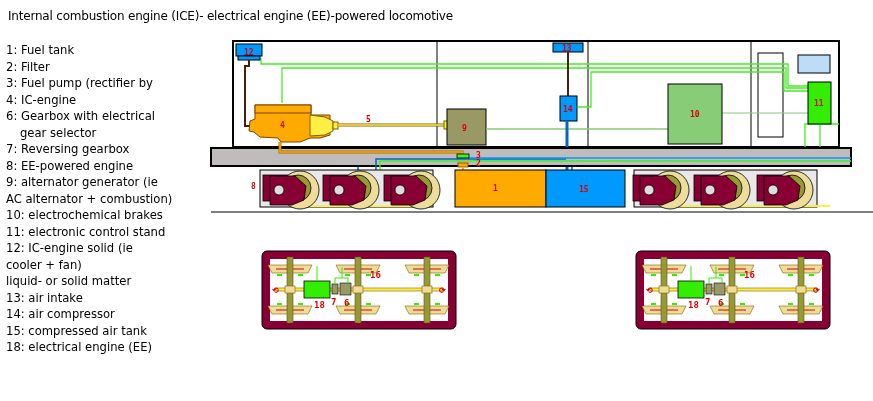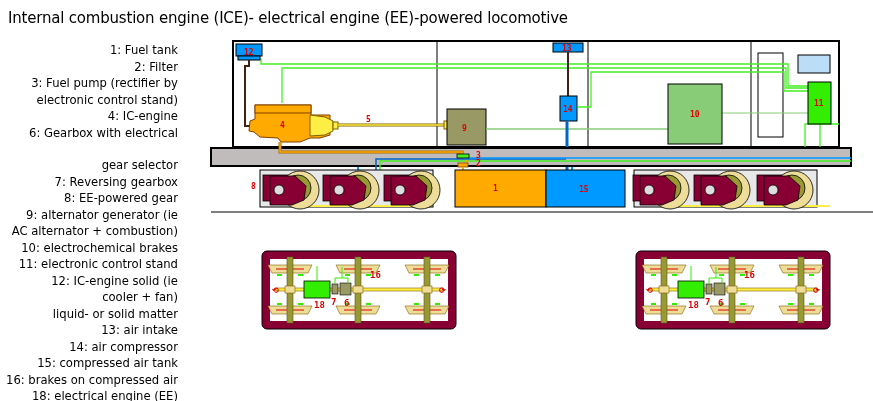--- a/index.html
+++ b/index.html
@@ -1,50 +1,48 @@
 <!DOCTYPE html>
 <html><head>
 <meta charset="utf-8">
 <style>
   html, body { margin:0; padding:0; background:#ffffff; }
   body { width:873px; height:401px; position:relative; overflow:hidden; font-family:"DejaVu Sans", sans-serif; }
-  .title { position:absolute; left:8px; top:9px; font-size:15px; color:#000; white-space:nowrap; letter-spacing:-0.2px; }
+  .title { position:absolute; left:8px; top:9px; font-size:12px; color:#000; white-space:nowrap; letter-spacing:-0.2px; }
   .legend { position:absolute; left:6px; top:42px; font-size:11.6px; line-height:16.5px; color:#000; }
-  .legend div { white-space:nowrap;text-align:right; }
-  .legend .indent { padding-left:14px;margin-top:16px; }
+  .legend div { white-space:nowrap; }
+  .legend .indent { padding-left:14px; }
   svg#diagram { position:absolute; left:0; top:0; }
   .lbl { font-family:"DejaVu Sans Mono", monospace; font-size:8px; fill:#e00000; font-weight:bold; }
   .lbl2 { font-family:"DejaVu Sans Mono", monospace; font-size:9px; fill:#e00000; font-weight:bold; }
 </style>
 </head>
 <body>
 
 <div class="title">Internal combustion engine (ICE)- electrical engine (EE)-powered locomotive</div>
 
 <div class="legend" id="legend">
     <div>1: Fuel tank</div>
     <div>2: Filter</div>
     <div>3: Fuel pump (rectifier by</div>
-    <div>electronic control stand)</div>
     <div>4: IC-engine</div>
     <div>6: Gearbox with electrical</div>
     <div class="indent">gear selector</div>
     <div>7: Reversing gearbox</div>
-    <div>8: EE-powered gear</div>
+    <div>8: EE-powered engine</div>
     <div>9: alternator generator (ie</div>
     <div>AC alternator + combustion)</div>
     <div>10: electrochemical brakes</div>
     <div>11: electronic control stand</div>
     <div>12: IC-engine solid (ie</div>
     <div>cooler + fan)</div>
     <div>liquid- or solid matter</div>
     <div>13: air intake</div>
     <div>14: air compressor</div>
     <div>15: compressed air tank</div>
-    <div>16: brakes on compressed air</div>
     <div>18: electrical engine (EE)</div>
   </div>
 
 <svg id="diagram" width="873" height="401">
 
   <g>
     <rect x="233" y="41" width="606" height="106" fill="#fff" stroke="#000" stroke-width="2"></rect>
     <line x1="437" y1="41" x2="437" y2="147" stroke="#000" stroke-width="1"></line>
     <line x1="588" y1="41" x2="588" y2="147" stroke="#000" stroke-width="1"></line>
     <line x1="751" y1="41" x2="751" y2="147" stroke="#000" stroke-width="1"></line>

